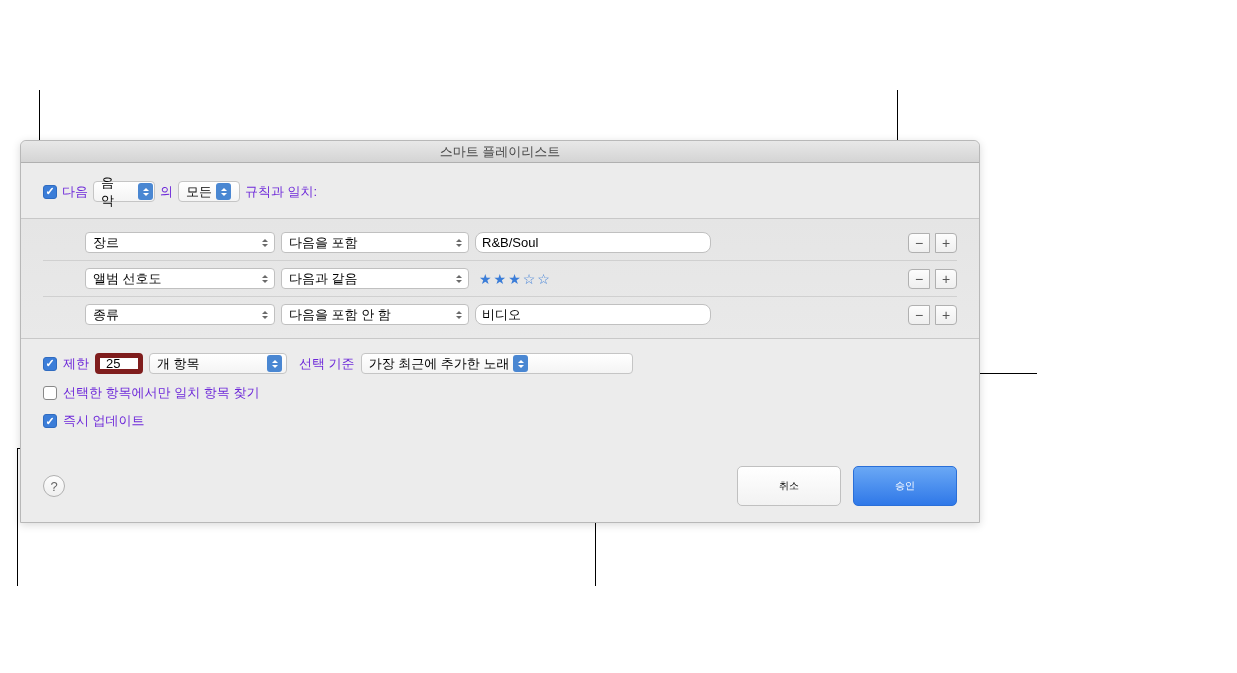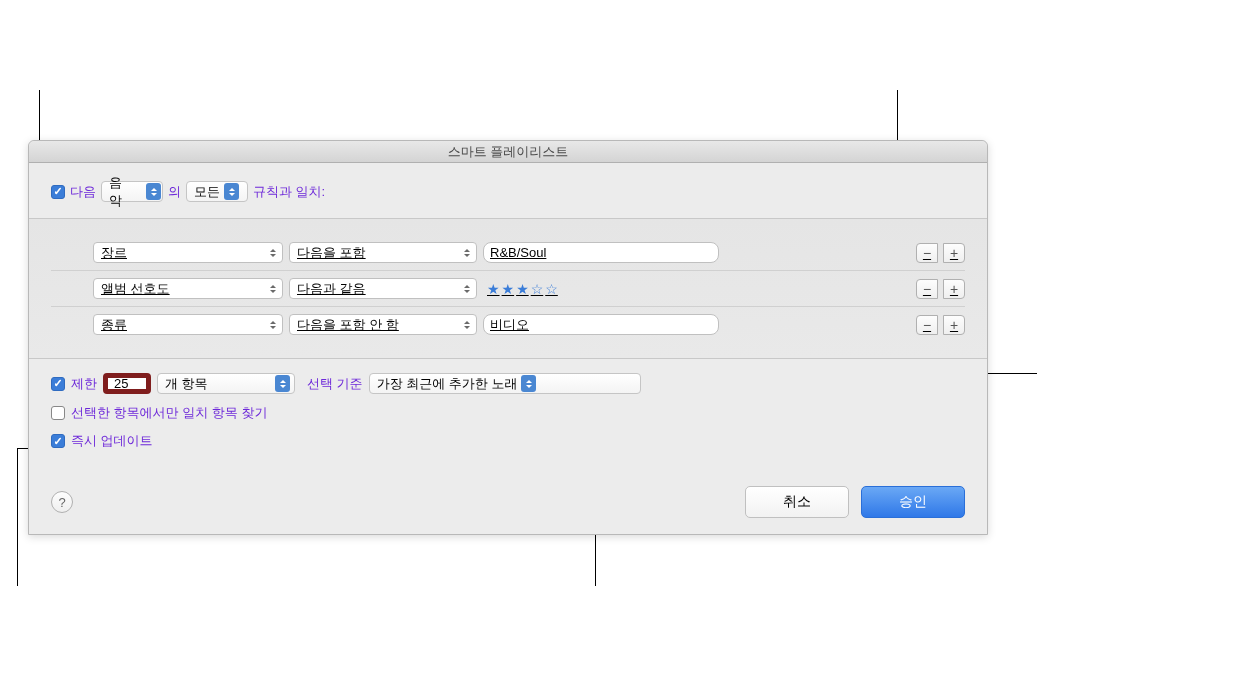--- a/index.html
+++ b/index.html
@@ -14,21 +14,21 @@
       color: #000;
     }
     .container {
       width: 1237px;
       height: 673px;
       position: relative;
       padding-top: 140px;
     }
     .dialog {
       position: absolute;
-      left: 28px;
+      left: 20px;
       top: 140px;
       width: 960px;
       background: #ececec;
       border: 1px solid #b8b8b8;
       border-radius: 6px 6px 0 0;
       box-shadow: 0 2px 8px rgba(0,0,0,0.15);
     }
     .titlebar {
       height: 22px;
       background: linear-gradient(to bottom, #e8e8e8, #d4d4d4);
@@ -116,22 +116,21 @@
       height: 0;
       border-left: 3px solid transparent;
       border-right: 3px solid transparent;
       border-top: 3px solid #fff;
     }
     .rules-area {
       background: linear-gradient(to bottom, #e5e5e5, #e9e9e9);
       border-top: 1px solid #c8c8c8;
       border-bottom: 1px solid #c8c8c8;
       margin: 16px -22px 14px -22px;
-      padding: 16px 22px;
-      text-decoration: underline;
+      padding: 6px 22px;
     }
     .rule-row {
       display: flex;
       align-items: center;
       gap: 6px;
       padding: 7px 0;
       border-bottom: 1px solid #d0d0d0;
     }
     .rule-row:last-child {
       border-bottom: none;
@@ -254,25 +253,25 @@
       font-size: 13px;
       color: #666;
     }
     .push-buttons {
       margin-left: auto;
       display: flex;
       gap: 12px;
     }
     .push-btn {
       min-width: 104px;
-      height: 32px;
+      height: 40px;
       border: 1px solid #c0c0c0;
       border-radius: 5px;
       background: linear-gradient(to bottom, #ffffff, #f2f2f2);
-      font-size: 14px;
+      font-size: 10px;
       cursor: pointer;
       display: inline-flex;
       align-items: center;
       justify-content: center;
       padding: 0 18px;
     }
     .push-btn.default {
       background: linear-gradient(to bottom, #6aa8f5, #2f78e8);
       border-color: #2a6fd8;
       color: #fff;

